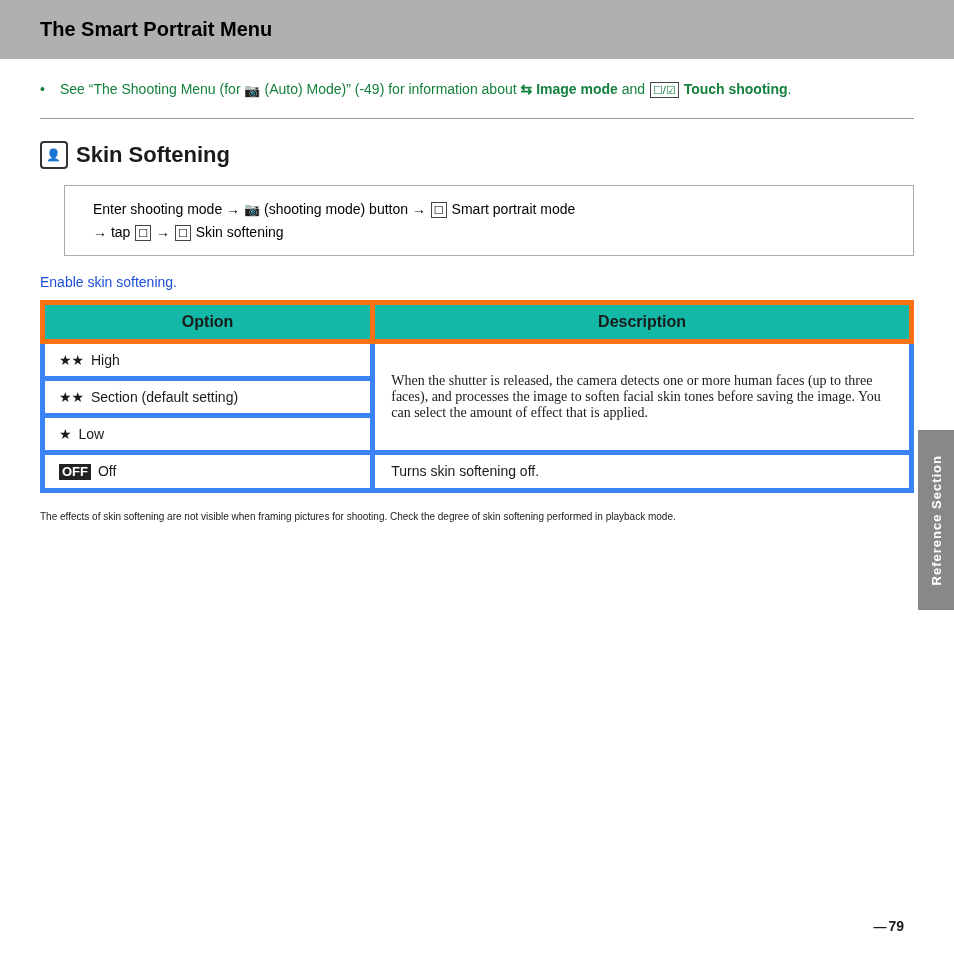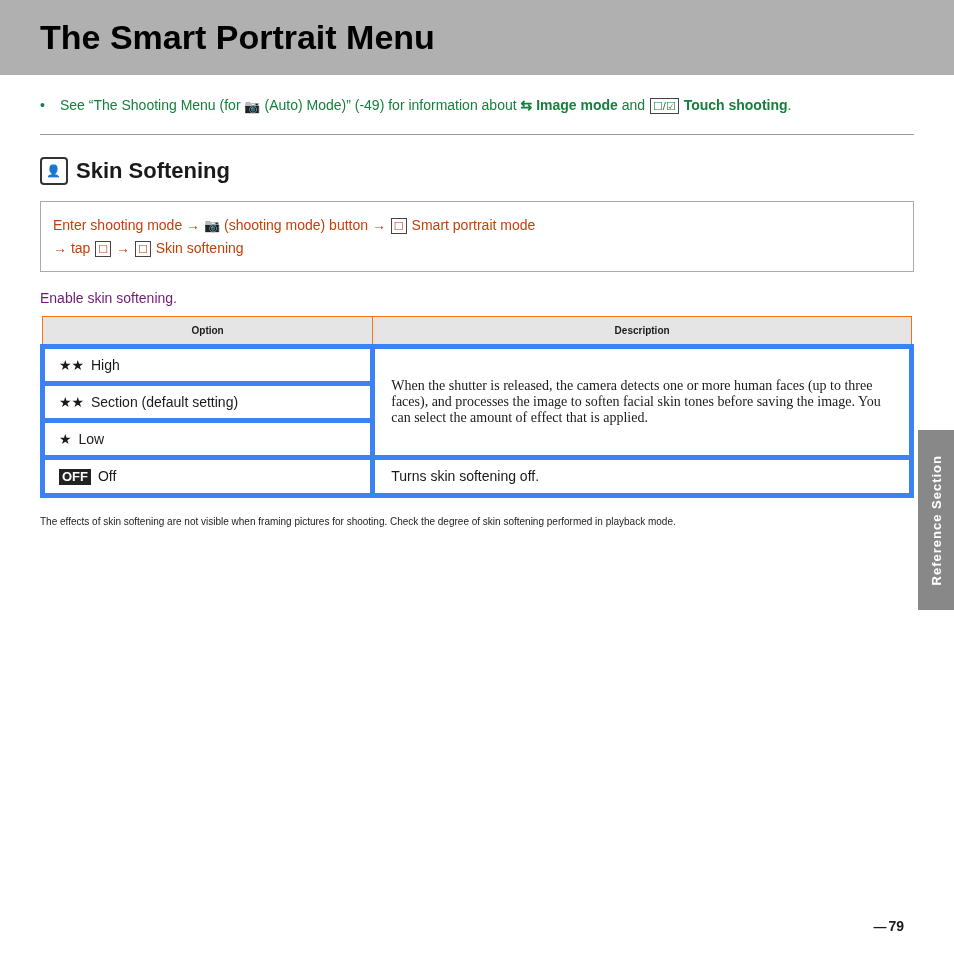--- a/index.html
+++ b/index.html
@@ -20,21 +20,21 @@
     }
 
     
     .header-bar {
       background: #b0b0b0;
       width: 100%;
       padding: 18px 40px 18px 40px;
     }
 
     .header-bar h1 {
-      font-size: 34px;
+      font-size: 20px;
       font-weight: 900;
       color: #000;
       font-family: Arial, Helvetica, sans-serif;
     }
 
     
     .main-content {
       padding: 20px 40px 20px 40px;
     }
 
@@ -92,47 +92,48 @@
       position: relative;
       font-size: 12px;
       text-align: center;
       line-height: 24px;
       font-weight: bold;
     }
 
     
     .instruction-box {
       border: 1px solid #aaa;
-      padding: 12px 12px;
+      padding: 12px 28px;
       margin-bottom: 18px;
       font-size: 14px;
       line-height: 1.6;
-      color: #c2410c;
+      color: #000000;
+      margin-left: 24px;
     }
 
     
     .enable-text {
       font-size: 14px;
       margin-bottom: 10px;
-      color: #701a75;
+      color: #1d4ed8;
     }
 
     
     .options-table {
       width: 100%;
       border-collapse: collapse;
       margin-bottom: 16px;
     }
 
     .options-table th {
-      background: #e5e5e5;
-      border: 1px solid #f97316;
+      background: #14b8a6;
+      border: 5px solid #f97316;
       padding: 8px 16px;
       text-align: center;
-      font-size: 10px;
+      font-size: 16px;
       font-weight: bold;
     }
 
     .options-table td {
       border: 5px solid #3b82f6;
       padding: 8px 16px;
       font-size: 14px;
       vertical-align: top;
     }
 

